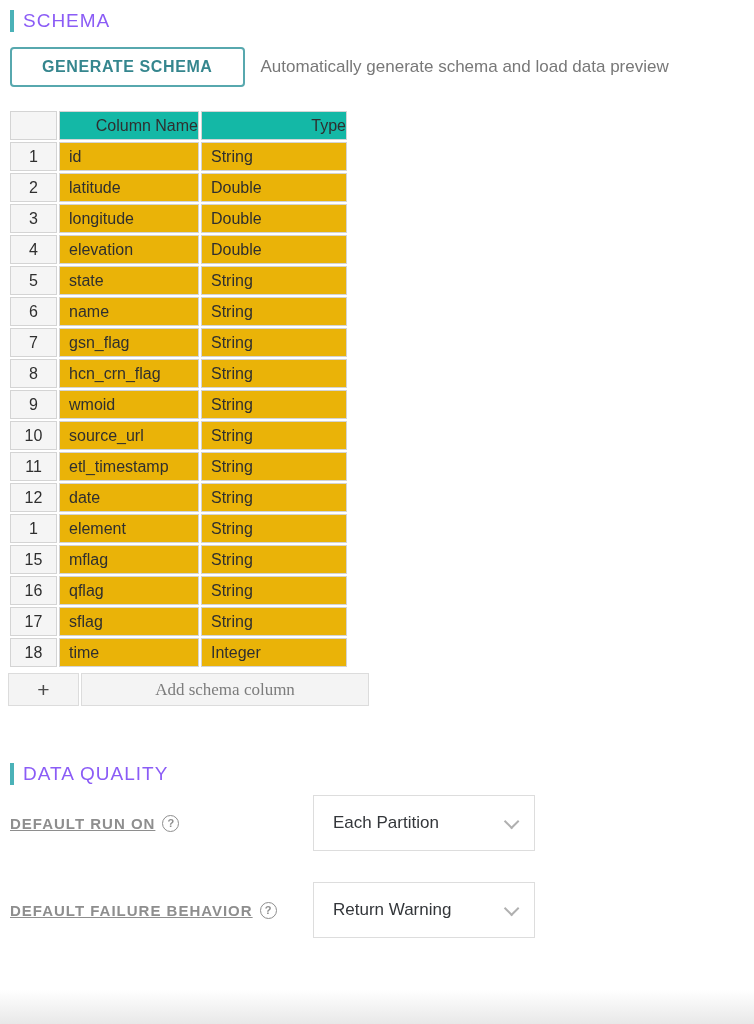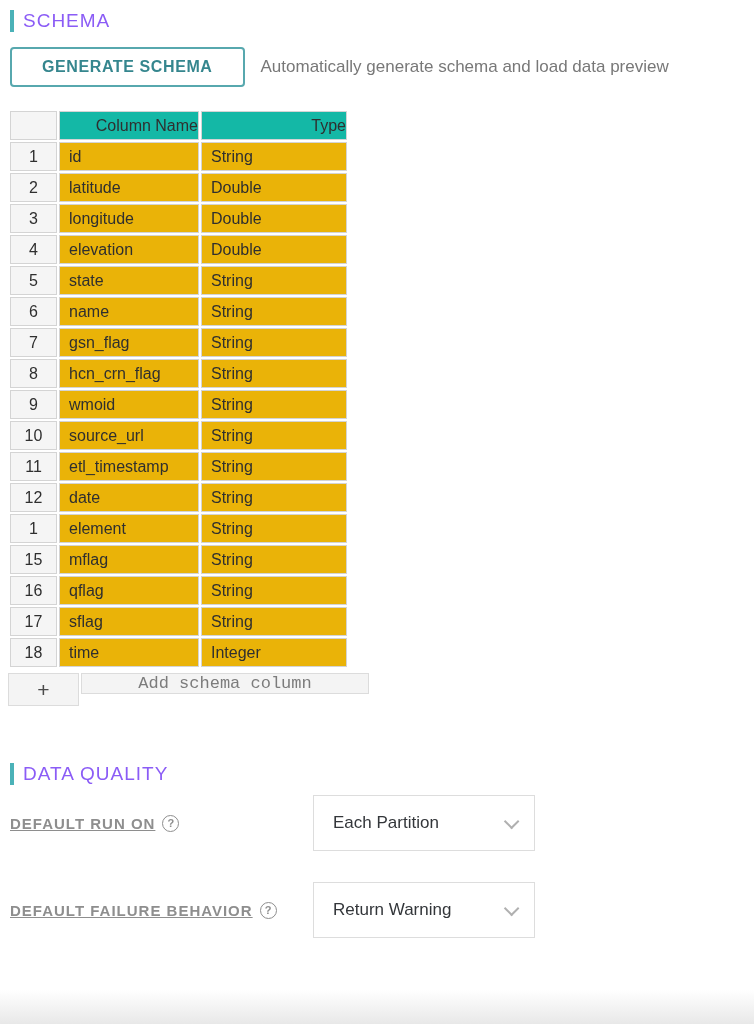--- a/index.html
+++ b/index.html
@@ -55,22 +55,22 @@
   .schema-table td.txt { padding-left:9px; text-align:left; color:#2f2f2f; }
 
   
   .add-row { display:flex; margin-top:4px; width:361px; margin-left:-2px; }
   .plus-btn {
     width:71px; height:33px; background:#f4f4f4; border:1px solid #dcdcdc;
     font-family:"Liberation Sans", sans-serif;
     font-size:21px; color:#4a4a4a; line-height:1; cursor:pointer; flex:0 0 auto;
   }
   .add-btn {
-    flex:1; height:21px; background:#f4f4f4; border:1px solid #dcdcdc; margin-left:2px;
-    font-family:Liberation Mono, monospace;
+    flex:1; height:33px; background:#f4f4f4; border:1px solid #dcdcdc; margin-left:2px;
+    font-family:Liberation Serif, serif;
     font-size:17px; color:#7c7c7c; cursor:pointer;
   }
 
   
   .dq-section { margin-top:57px; }
   .field-row { display:flex; align-items:center; }
   .field-row.first { margin-top:10px; }
   .field-row.second { margin-top:31px; }
   .field-label-wrap { width:303px; display:flex; align-items:center; flex:0 0 auto; }
   .field-label {

